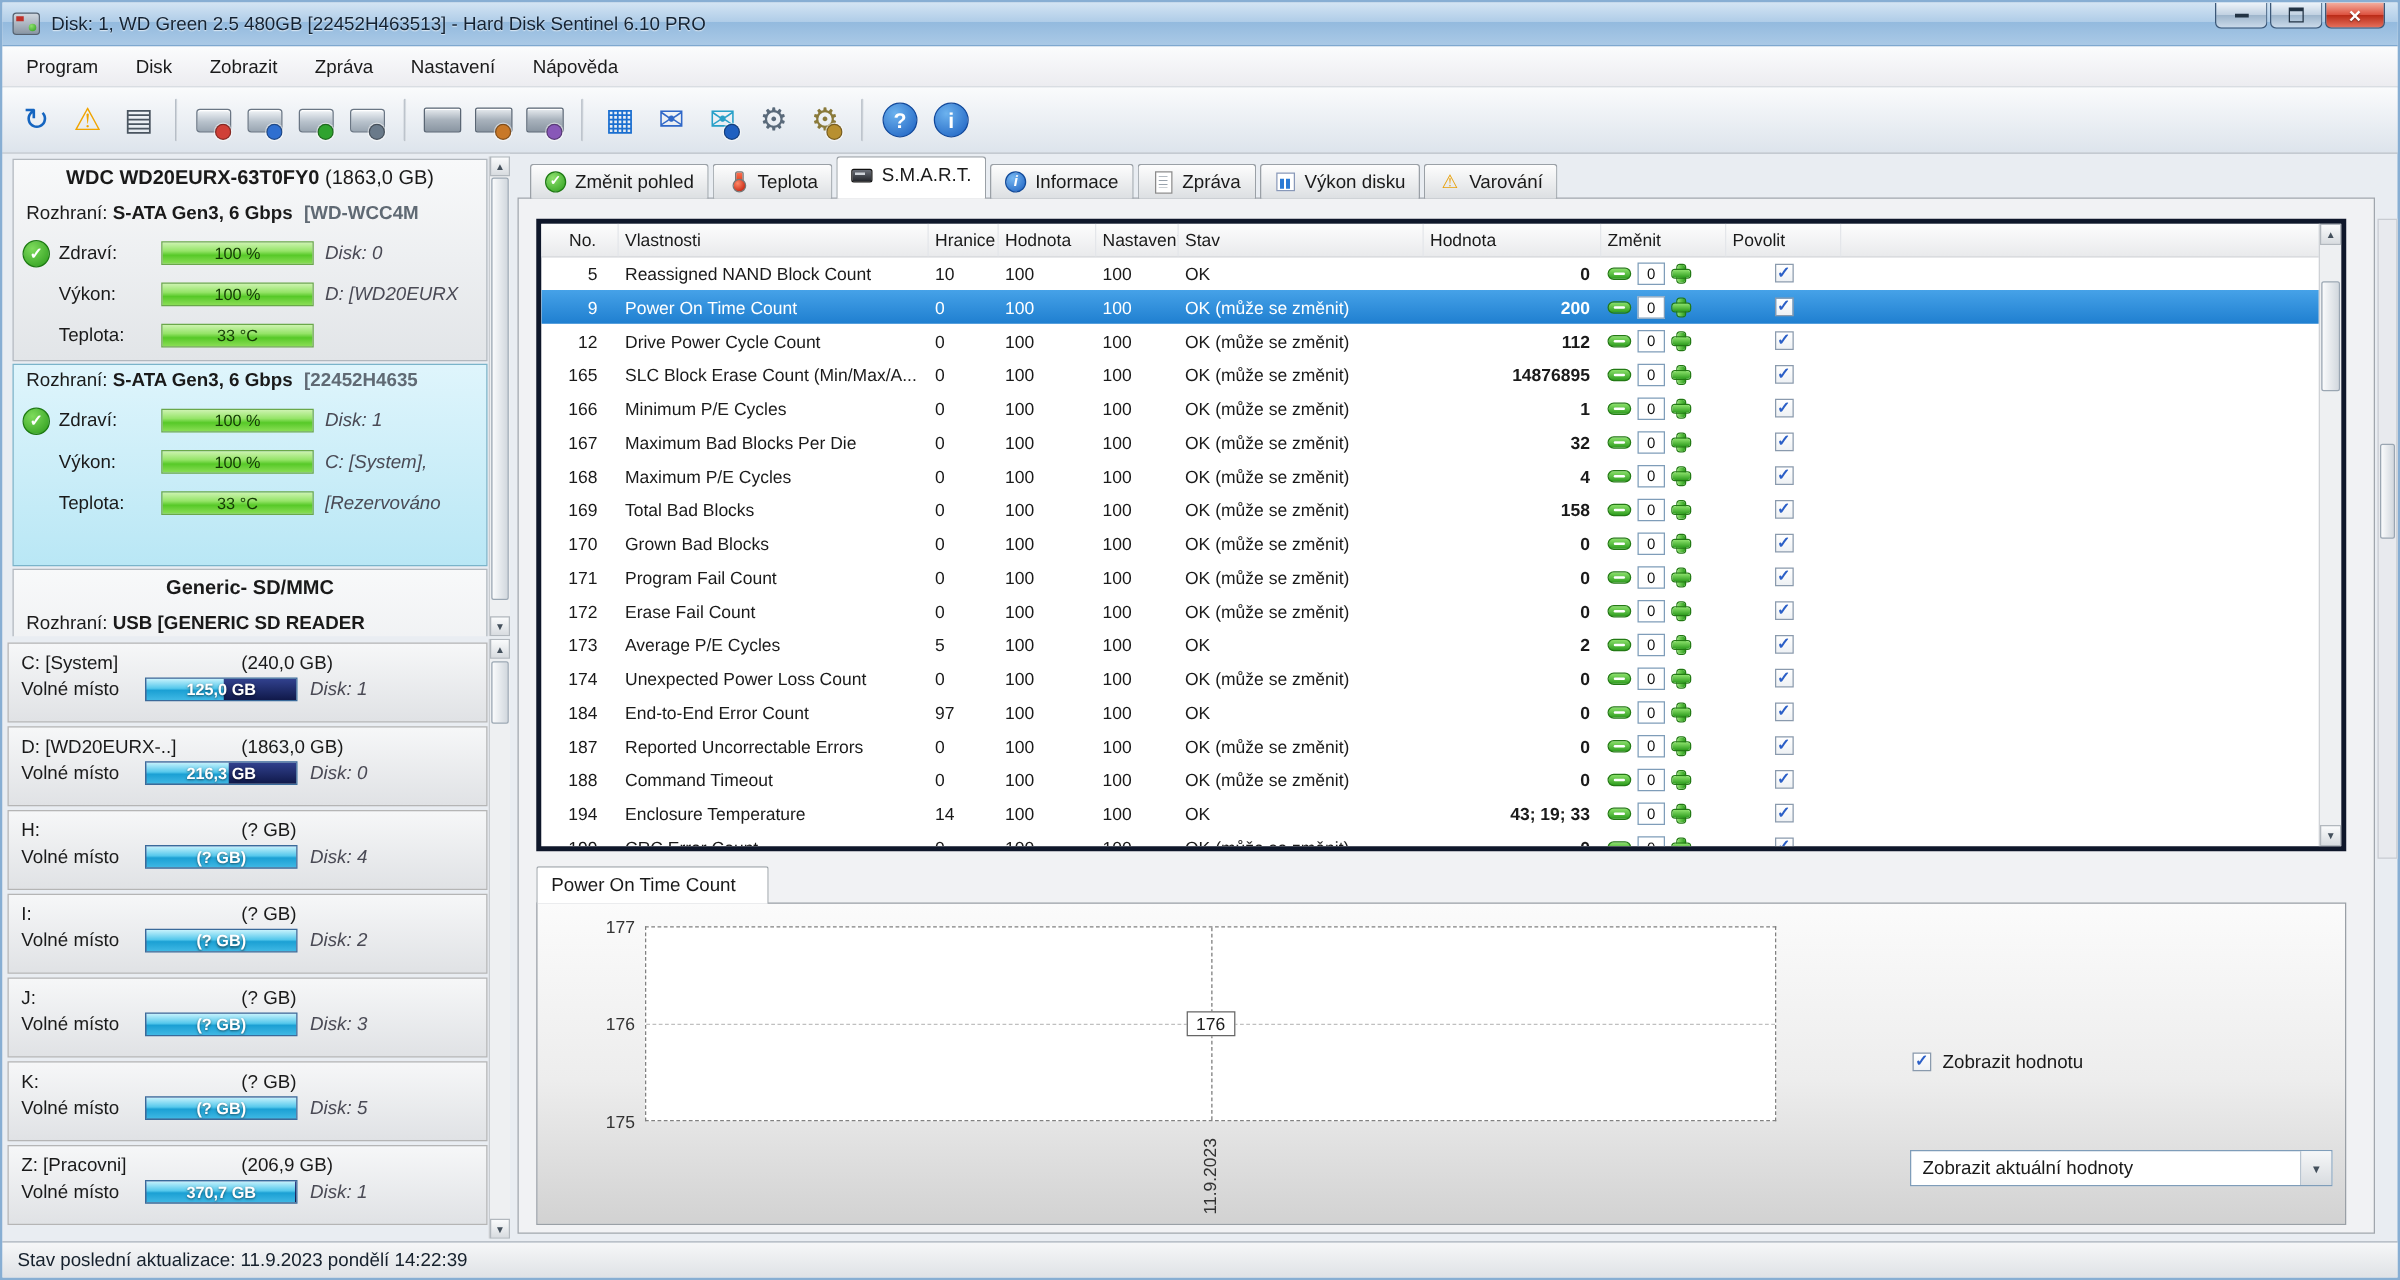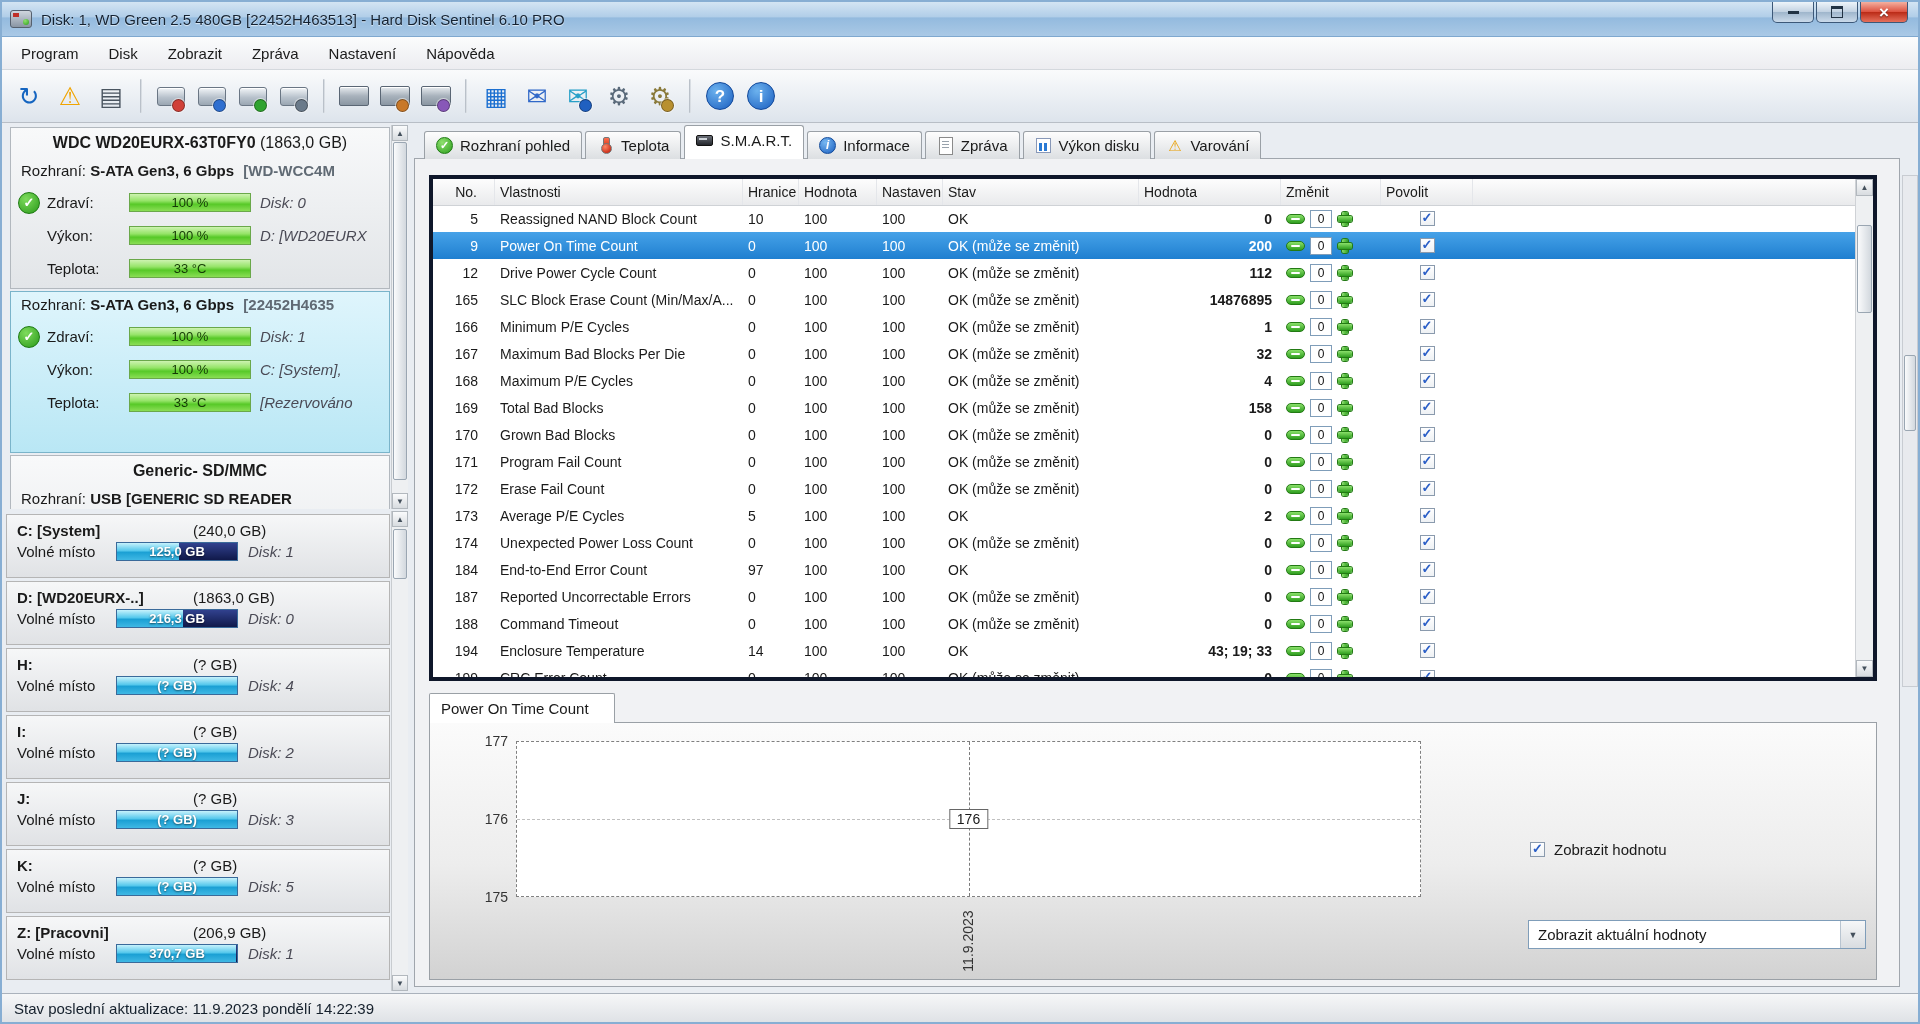--- a/index.html
+++ b/index.html
@@ -52,21 +52,21 @@
   .dp-iface .ser{font-weight:bold;color:#606a74;margin-left:5px;}
   .dp-row{display:flex;align-items:center;height:33px;padding-left:7px;}
   .ok-ico{flex:none;width:20px;height:20px;border-radius:50%;background:radial-gradient(circle at 35% 30%,#7edb5c,#2a9a1a);border:1px solid #1d7a12;color:#fff;font-size:13px;font-weight:bold;text-align:center;line-height:19px;margin-right:7px;}
   .ok-spacer{flex:none;width:29px;}
   .dp-lab{flex:none;width:82px;font-size:15px;}
   .gbar{flex:none;width:122px;height:19px;box-sizing:border-box;border:1px solid #6aa84a;background:linear-gradient(#cdf3b0 0%,#95e468 40%,#57c928 60%,#8ade55 100%);text-align:center;font-size:13px;line-height:17px;color:#143a05;margin-right:9px;}
   .dp-right{flex:1;font-style:italic;color:#4a4a55;font-size:15px;white-space:nowrap;overflow:hidden;}
 
   .ppanel{height:64px;margin:3px 2px;box-sizing:border-box;border:1px solid #b5b5b5;background:linear-gradient(#f6f7f8,#e0e2e5);}
   .pp-top{display:flex;padding:7px 10px 3px;font-size:15px;}
-  .pp-name{font-weight:bold;width:176px;white-space:nowrap;overflow:hidden;}
+  .pp-name{font-weight:normal;width:176px;white-space:nowrap;overflow:hidden;}
   .pp-row{display:flex;align-items:center;padding-left:10px;}
   .pp-lab{flex:none;width:99px;font-size:15px;}
   .bbar{flex:none;width:122px;height:19px;box-sizing:border-box;border:1px solid #3a6a9a;position:relative;background:linear-gradient(#31418e,#10194a);margin-right:10px;overflow:hidden;}
   .bbar .fill{position:absolute;left:0;top:0;bottom:0;background:linear-gradient(#c6f2fc 0%,#55c8ec 45%,#1ba0d4 55%,#3fb8e4 100%);}
   .bbar .txt{position:absolute;inset:0;text-align:center;color:#fff;font-size:13px;line-height:17px;font-weight:bold;text-shadow:0 1px 2px rgba(0,0,0,.55);}
   .pp-right{font-style:italic;color:#4a4a55;font-size:15px;}
 
   
   .vsb{position:absolute;right:0;top:0;bottom:0;width:16px;background:#eef0f2;border-left:1px solid #c8ccd0;}
   .sb-arrow{position:absolute;left:0;right:0;height:16px;background:linear-gradient(#fafbfc,#d8dce0);border:1px solid #b2b8be;box-sizing:border-box;font-size:8px;color:#44505c;text-align:center;line-height:15px;}
@@ -492,21 +492,21 @@
       </div>
 
     </div>
 
     <div class="main">
 
       <div class="tabs-row">
 
           <div class="tab">
             <span class="tab-ico check"></span>
-            <span class="tab-label">Rozhraní pohled</span>
+            <span class="tab-label">Změnit pohled</span>
           </div>
 
           <div class="tab">
             <span class="tab-ico thermo"></span>
             <span class="tab-label">Teplota</span>
           </div>
 
           <div class="tab active">
             <span class="tab-ico smart"></span>
             <span class="tab-label">S.M.A.R.T.</span>

